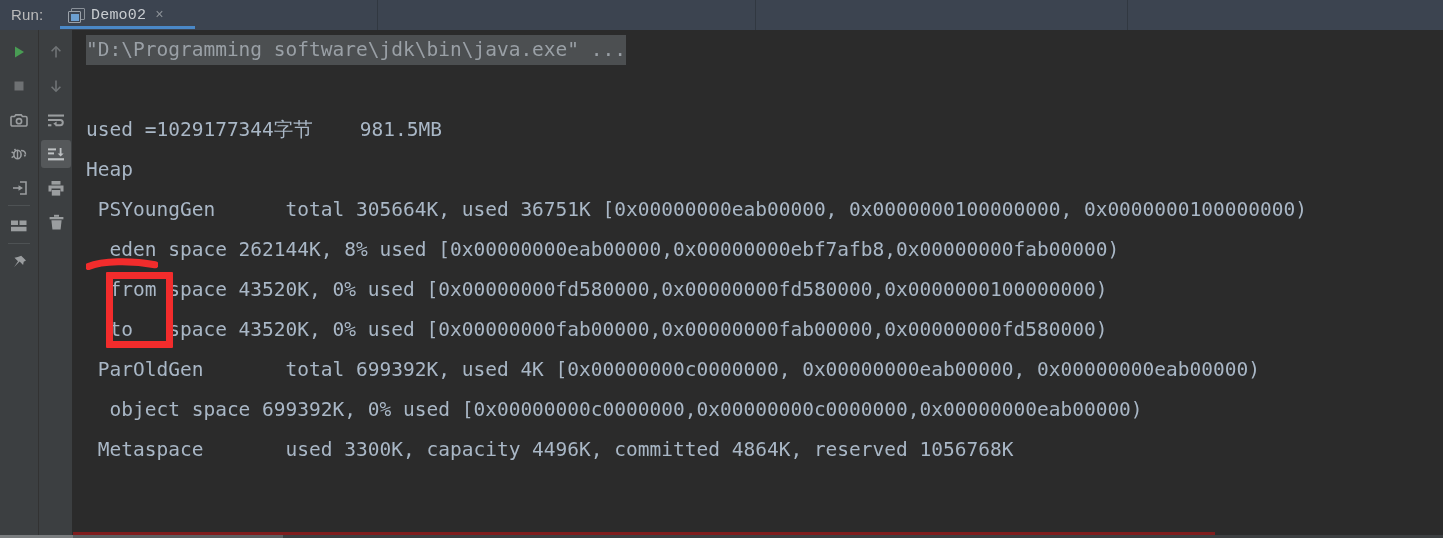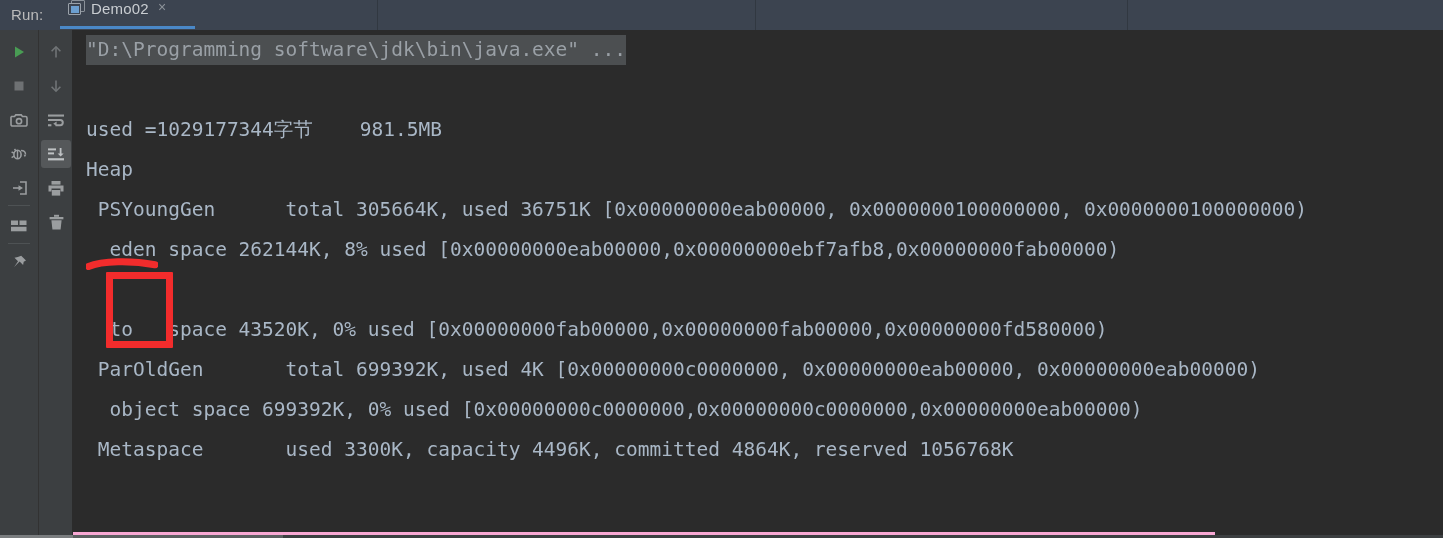--- a/index.html
+++ b/index.html
@@ -8,21 +8,21 @@
   }
   body {
     width: 1443px; height: 538px;
     overflow: hidden;
     font-family: "Liberation Sans", sans-serif;
     -webkit-font-smoothing: antialiased;
   }
   #app {
     position: relative;
     width: 1215px; height: 538px;
-    background: #f9a8d4;
+    background: #7f1d1d;
   }
 
   
   #tabbar {
     position: absolute; left: 0; top: 0;
     width: 1443px; height: 30px;
     background: #3c4450;
     box-sizing: border-box;
   }
   .tabbar-divider {
@@ -31,23 +31,24 @@
   }
   #run-label {
     position: absolute; left: 11px; top: 6px;
     font-size: 15px; color: #bbbbbb;
     letter-spacing: .2px;
     font-family: "Liberation Sans", sans-serif;
   }
   #tab-demo {
     position: absolute; left: 60px; top: 0;
     height: 30px;
-    display: flex; 
+    display: flex; align-items: center;
     padding: 0 6px 0 8px;
     box-sizing: border-box;
+    font-family: Liberation Mono, monospace;
   }
   #tab-demo .tab-icon {
     width: 16px; height: 14px;
     margin-right: 7px;
     position: relative;
     display: inline-block;
   }
   #tab-demo .tab-icon .outer {
     position: absolute; left: 3px; top: 0;
     width: 12px; height: 10px;
@@ -345,20 +346,21 @@
   <div id="toolbar-edge"></div>
 
   <div id="console">
 
     <div class="line" style="top:0px;   left:13px"><span class="hl">"D:\Programming software\jdk\bin\java.exe" ...</span></div>
 
     <div class="line" style="top:80px;  left:13px">used =1029177344字节    981.5MB</div>
     <div class="line" style="top:120px; left:13px">Heap</div>
     <div class="line" style="top:160px; left:13px"> PSYoungGen      total 305664K, used 36751K [0x00000000eab00000, 0x0000000100000000, 0x0000000100000000)</div>
     <div class="line" style="top:200px; left:13px">  eden space 262144K, 8% used [0x00000000eab00000,0x00000000ebf7afb8,0x00000000fab00000)</div>
+    <div class="line" style="top:240px; left:13px">  from space 43520K, 0% used [0x00000000fd580000,0x00000000fd580000,0x0000000100000000)</div>
     <div class="line" style="top:280px; left:13px">  to   space 43520K, 0% used [0x00000000fab00000,0x00000000fab00000,0x00000000fd580000)</div>
     <div class="line" style="top:320px; left:13px"> ParOldGen       total 699392K, used 4K [0x00000000c0000000, 0x00000000eab00000, 0x00000000eab00000)</div>
     <div class="line" style="top:360px; left:13px">  object space 699392K, 0% used [0x00000000c0000000,0x00000000c0000000,0x00000000eab00000)</div>
     <div class="line" style="top:400px; left:13px"> Metaspace       used 3300K, capacity 4496K, committed 4864K, reserved 1056768K</div>
   </div>
 
   <div id="red-rect"></div>
   <svg id="red-stroke" viewBox="0 0 72 14">
     <path d="M2.5 10.5 C 16 4.5, 46 4.2, 69 8.8" fill="none" stroke="#f22c2c" stroke-width="7" stroke-linecap="round"></path>
   </svg>

